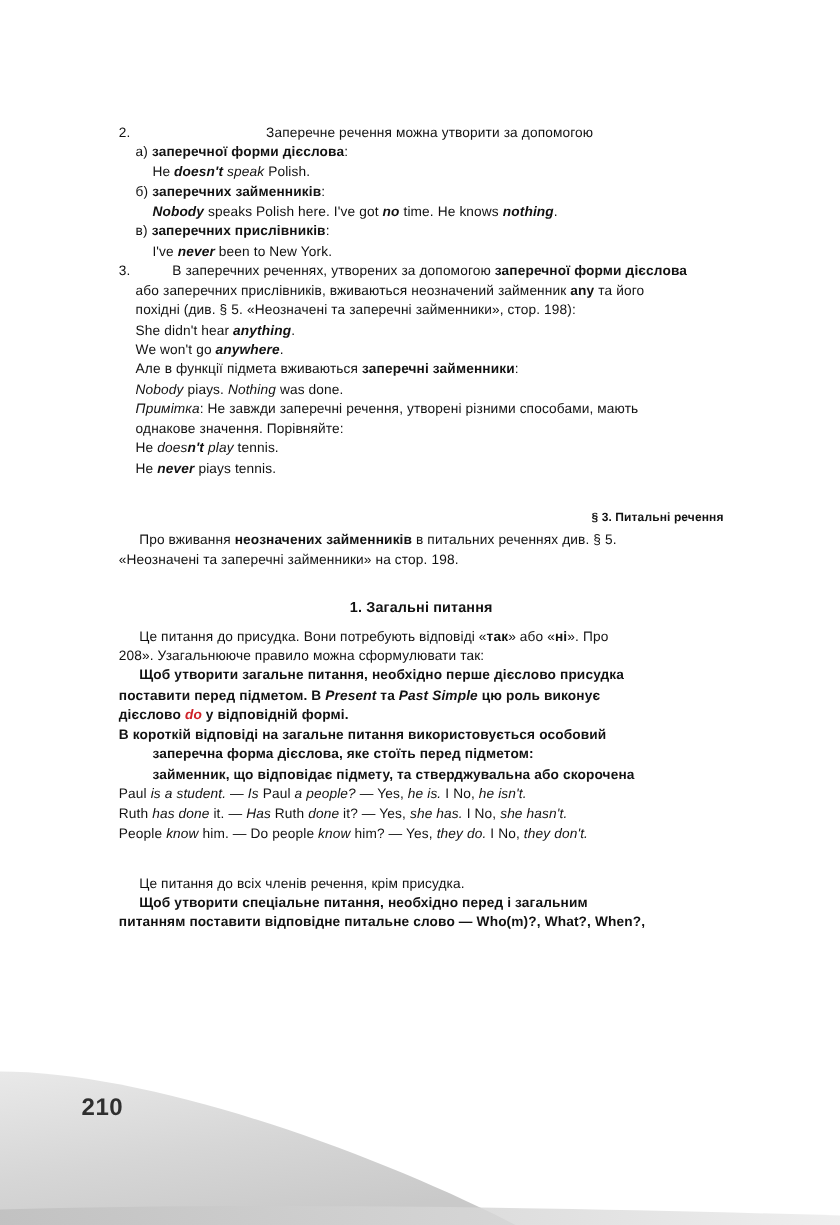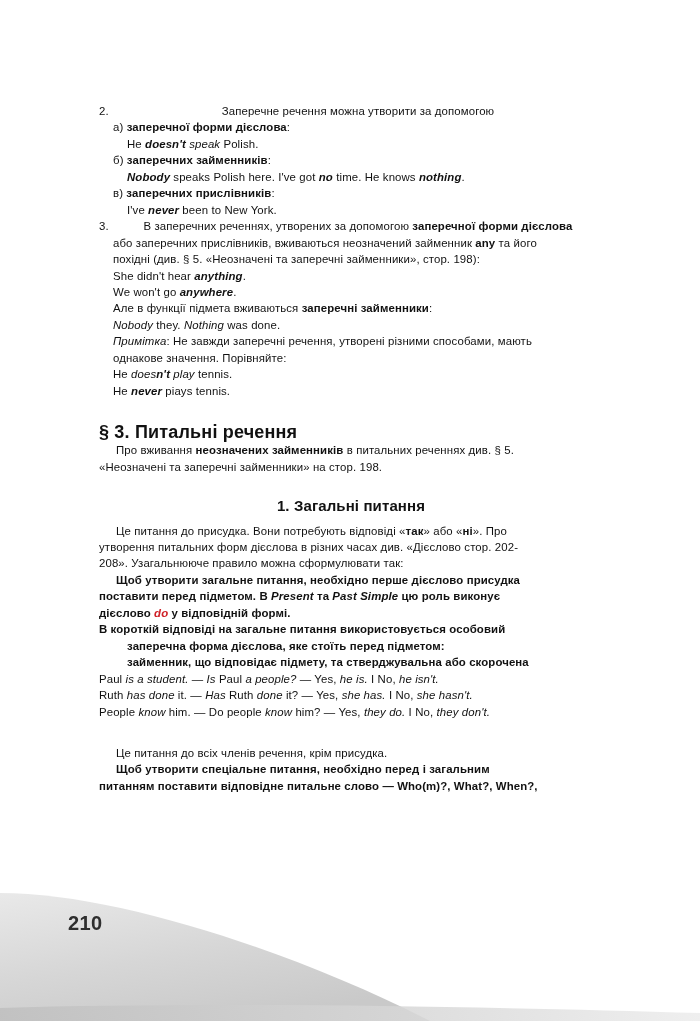--- a/index.html
+++ b/index.html
@@ -70,31 +70,31 @@
   .ind-1 { padding-left: 14px; }
   .ind-2 { padding-left: 28px; }
 
   .b  { font-weight: bold; }
   .i  { font-style: italic; }
   .bi { font-weight: bold; font-style: italic; }
   .red { color: #cf2027; font-weight: bold; font-style: italic; }
 
   
   .sec-title {
-    text-align: left;
+    text-align: right;
     font-weight: bold;
-    font-size: 18px;
+    font-size: 10px;
     line-height: 20px;
     margin: 0;
     letter-spacing: 0.01em;
   }
   .sub-title {
     text-align: center;
     font-weight: bold;
-    font-size: 15px;
+    font-size: 12px;
     line-height: 16.45px;
     margin: 0;
   }
 
   .gap-lg { height: 23px; }
   .gap-md { height: 17px; }
   .gap-sm { height: 8px; }
 
   
   #page-number {
@@ -156,42 +156,41 @@
       </span>
     </div>
     <div class="ln ind-1"><span>або заперечних прислівників, вживаються неозначений займенник </span><span class="b">any</span><span> та його</span></div>
     <div class="ln ind-1">похідні (див. § 5. «Неозначені та заперечні займенники», стор. 198):</div>
 
     <div class="ln ind-1"><span>She didn't hear </span><span class="bi">anything</span><span>.</span></div>
     <div class="ln ind-1"><span>We won't go </span><span class="bi">anywhere</span><span>.</span></div>
 
     <div class="ln ind-1"><span>Але в функції підмета вживаються </span><span class="b">заперечні займенники</span><span>:</span></div>
 
-    <div class="ln ind-1"><span class="i">Nobody</span><span> they. </span><span class="i">Nothing</span><span> was done.</span></div>
+    <div class="ln ind-1"><span class="i">Nobody</span><span> piays. </span><span class="i">Nothing</span><span> was done.</span></div>
 
     <div class="ln ind-1"><span class="i">Примітка</span><span>: Не завжди заперечні речення, утворені різними способами, мають</span></div>
     <div class="ln ind-1">однакове значення. Порівняйте:</div>
 
     <div class="ln ind-1"><span>He </span><span class="i">does</span><span class="bi">n't</span><span class="i"> play</span><span> tennis.</span></div>
     <div class="ln ind-1"><span>He </span><span class="bi">never</span><span> piays tennis.</span></div>
 
     <div class="gap-lg"></div>
 
     <div class="sec-title">§ 3. Питальні речення</div>
 
     <div class="ln" style="text-indent:17px;"><span>Про вживання </span><span class="b">неозначених займенників</span><span> в питальних реченнях див. § 5.</span></div>
     <div class="ln">«Неозначені та заперечні займенники» на стор. 198.</div>
 
     <div class="gap-lg"></div>
 
     <div class="sub-title">1. Загальні питання</div>
     <div class="gap-sm"></div>
 
     <div class="ln" style="text-indent:17px;"><span>Це питання до присудка. Вони потребують відповіді «</span><span class="b">так</span><span>» або «</span><span class="b">ні</span><span>». Про</span></div>
-    <div class="ln">утворення питальних форм дієслова в різних часах див. «Дієслово стор. 202-</div>
     <div class="ln">208». Узагальнююче правило можна сформулювати так:</div>
 
     <div class="ln b" style="text-indent:17px;">Щоб утворити загальне питання, необхідно перше дієслово присудка</div>
     <div class="ln b"><span>поставити перед підметом. В </span><span class="i">Present</span><span> та </span><span class="i">Past Simple</span><span> цю роль виконує</span></div>
     <div class="ln b"><span>дієслово </span><span class="red">do</span><span> у відповідній формі.</span></div>
 
     <div class="ln b">В короткій відповіді на загальне питання використовується особовий</div>
     <div class="ln b ind-2">заперечна форма дієслова, яке стоїть перед підметом:</div>
     <div class="ln b ind-2">займенник, що відповідає підмету, та стверджувальна або скорочена</div>
 

